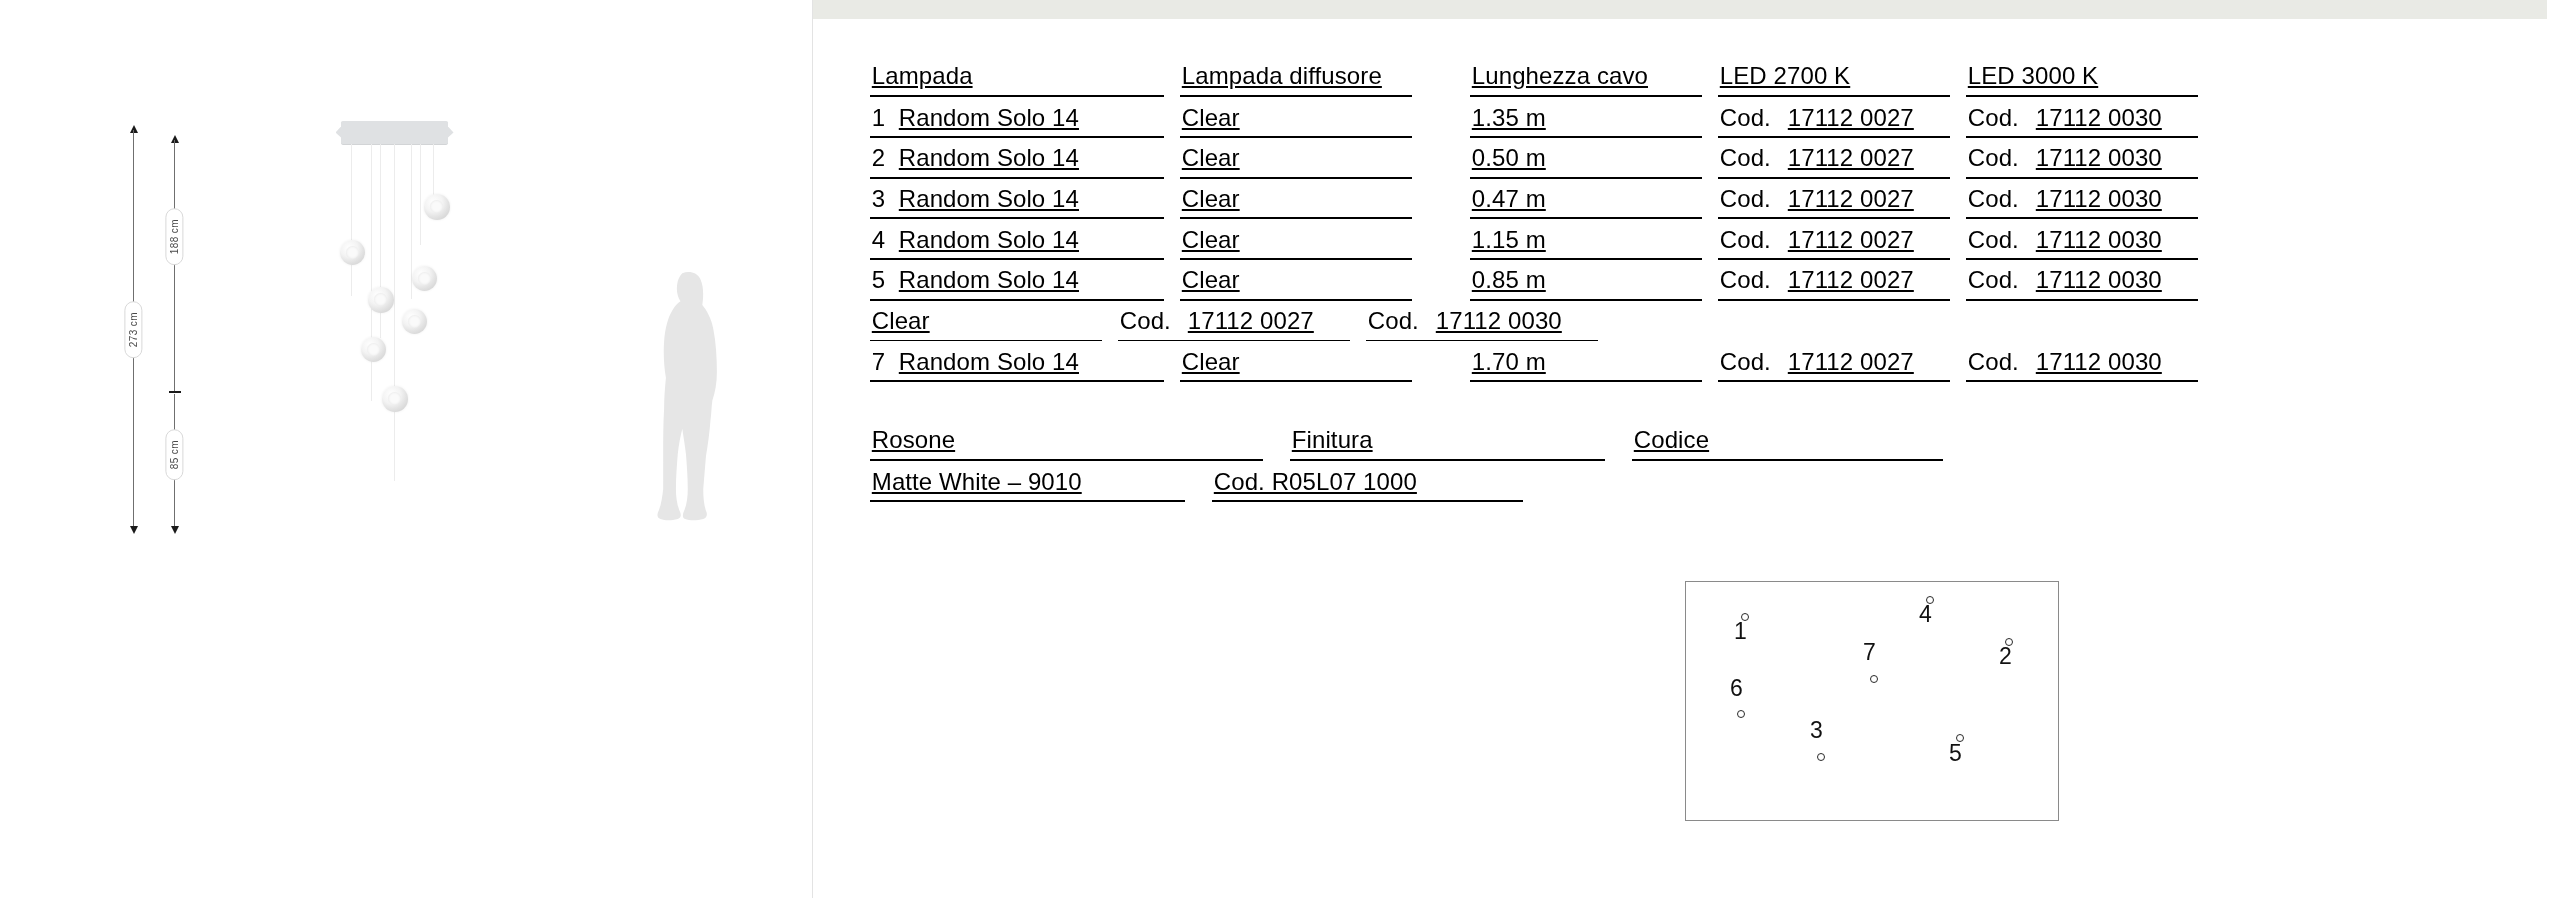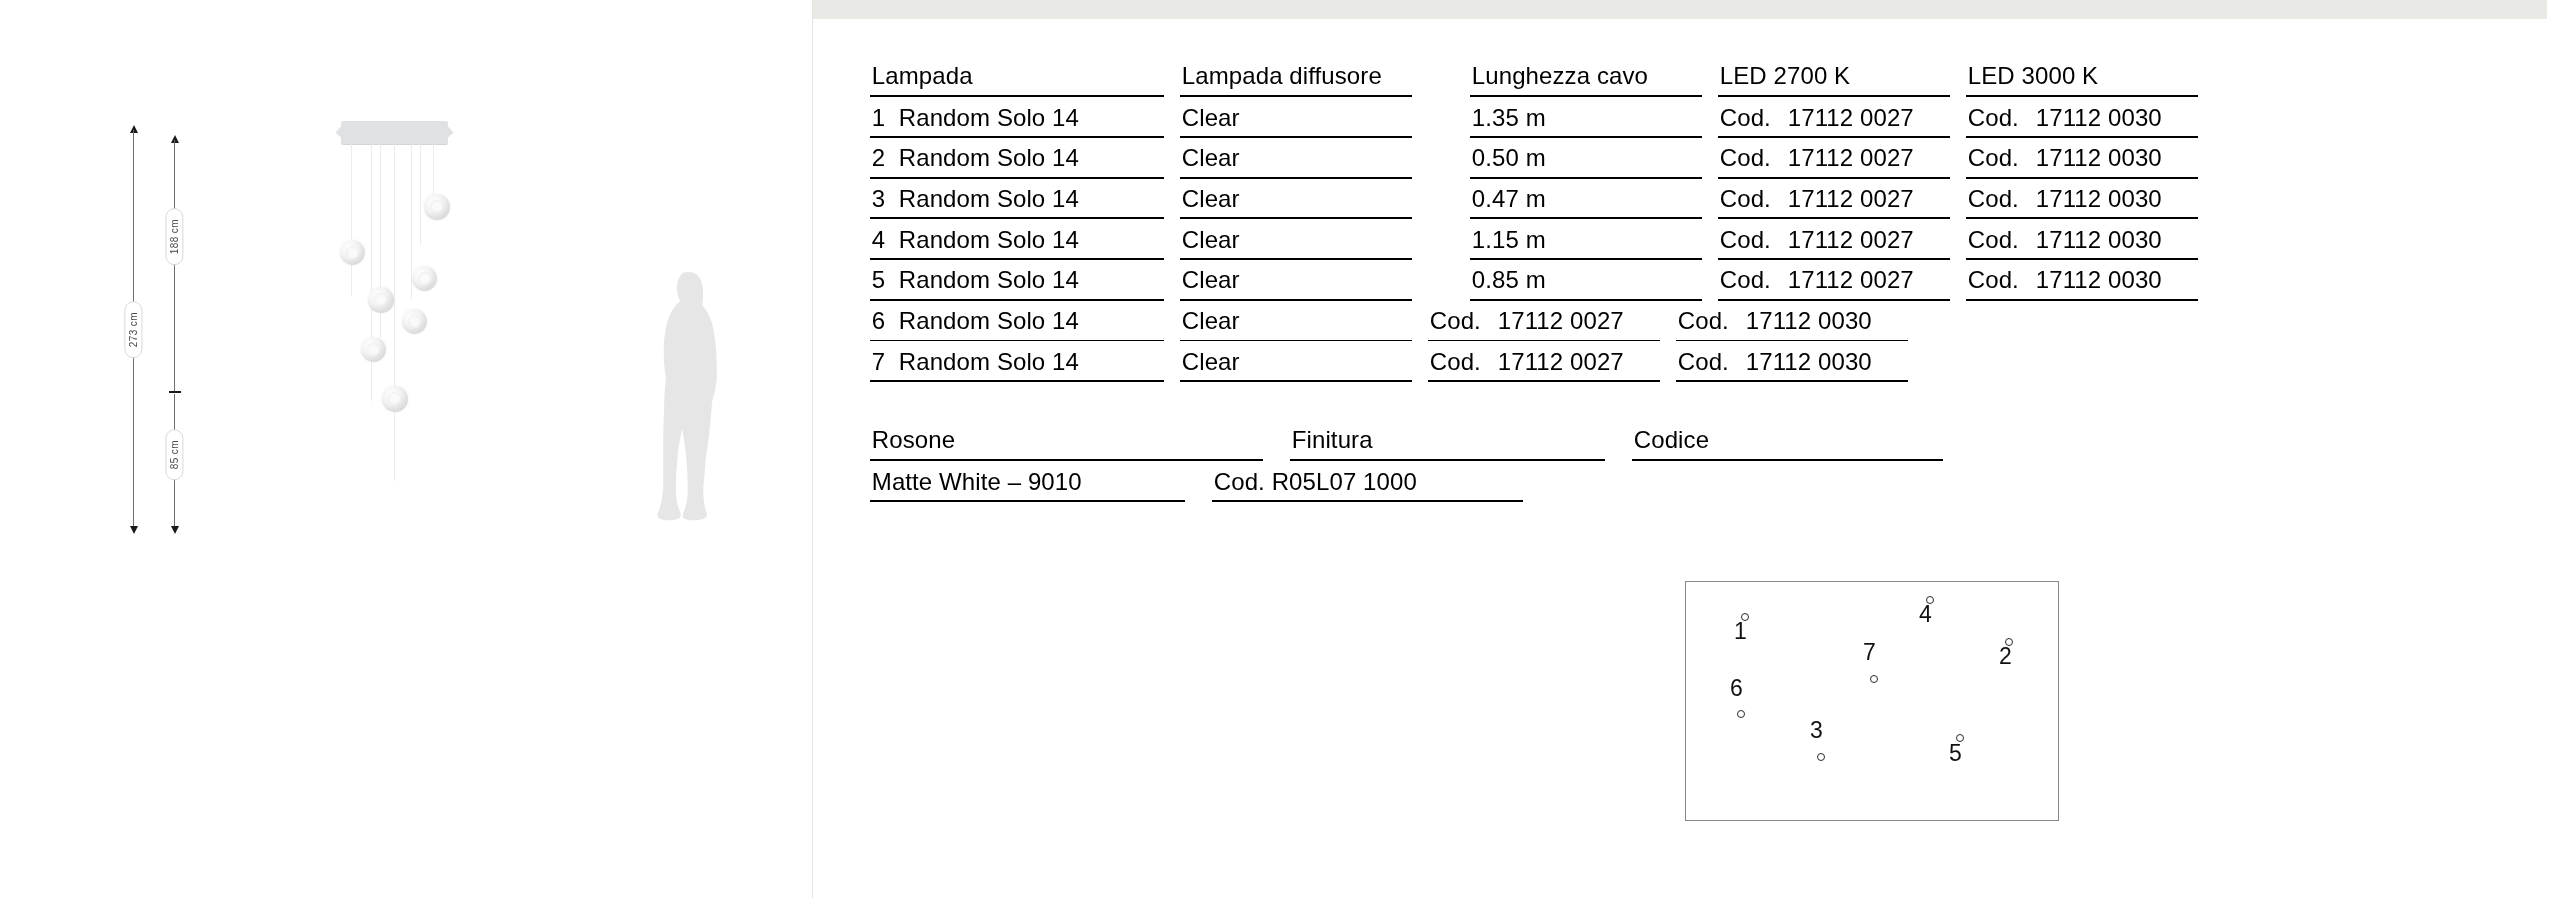--- a/index.html
+++ b/index.html
@@ -37,21 +37,21 @@
          border-radius:50%;background:#fafafa;box-shadow:inset 0 0 2.7px rgba(0,0,0,.10);}
 
   #person{position:absolute;left:655px;top:270px;width:71px;height:263px;}
 
   
   #right-panel{position:absolute;left:813px;top:0;width:1763px;height:898px;background:#fff;}
   #top-band{position:absolute;left:0;top:0;width:1734px;height:19px;background:#e9eae5;}
 
   
   #spec-table{position:absolute;left:57px;top:62px;width:1643px;}
-  .trow{display:flex;}
+  .trow{display:flex;text-decoration:underline;}
   .cell{box-sizing:border-box;position:relative;}
   .cell .rule{position:absolute;left:0;right:16.4px;bottom:0;height:1.8px;background:#000;}
   .hdr .ctext{font-size:24px;line-height:27px;padding:0 0 8.2px 1.8px;letter-spacing:0.1px;}
   .body .ctext{font-size:24px;line-height:27px;padding:6.4px 0 7.3px 1.8px;letter-spacing:0.1px;}
   .c-lampada{width:310px;}
   .c-finitura{width:248px;}
   .c-lunghezza{width:248px;margin-left:42px;}
   .c-led1{width:248px;}
   .c-led2{width:248px;}
   .idx{display:inline-block;width:27px;}
@@ -257,44 +257,44 @@
           <div class="cell c-led1">
             <div class="ctext"><span class="cod">Cod.</span>17112 0027</div>
             <div class="rule"></div>
           </div>
           <div class="cell c-led2">
             <div class="ctext"><span class="cod">Cod.</span>17112 0030</div>
             <div class="rule"></div>
           </div>
         </div>
         <div class="trow body">
-          <div class="cell c-lampada">
-            <div class="ctext"><span class="idx">6</span>Random Solo 14</div>
-            <div class="rule"></div>
-          </div>
           <div class="cell c-finitura">
             <div class="ctext">Clear</div>
             <div class="rule"></div>
           </div>
           <div class="cell c-led1">
             <div class="ctext"><span class="cod">Cod.</span>17112 0027</div>
             <div class="rule"></div>
           </div>
           <div class="cell c-led2">
             <div class="ctext"><span class="cod">Cod.</span>17112 0030</div>
             <div class="rule"></div>
           </div>
         </div>
         <div class="trow body">
           <div class="cell c-lampada">
             <div class="ctext"><span class="idx">7</span>Random Solo 14</div>
             <div class="rule"></div>
           </div>
           <div class="cell c-finitura">
             <div class="ctext">Clear</div>
+            <div class="rule"></div>
+          </div>
+          <div class="cell c-lunghezza">
+            <div class="ctext">1.70 m</div>
             <div class="rule"></div>
           </div>
           <div class="cell c-led1">
             <div class="ctext"><span class="cod">Cod.</span>17112 0027</div>
             <div class="rule"></div>
           </div>
           <div class="cell c-led2">
             <div class="ctext"><span class="cod">Cod.</span>17112 0030</div>
             <div class="rule"></div>
           </div>

